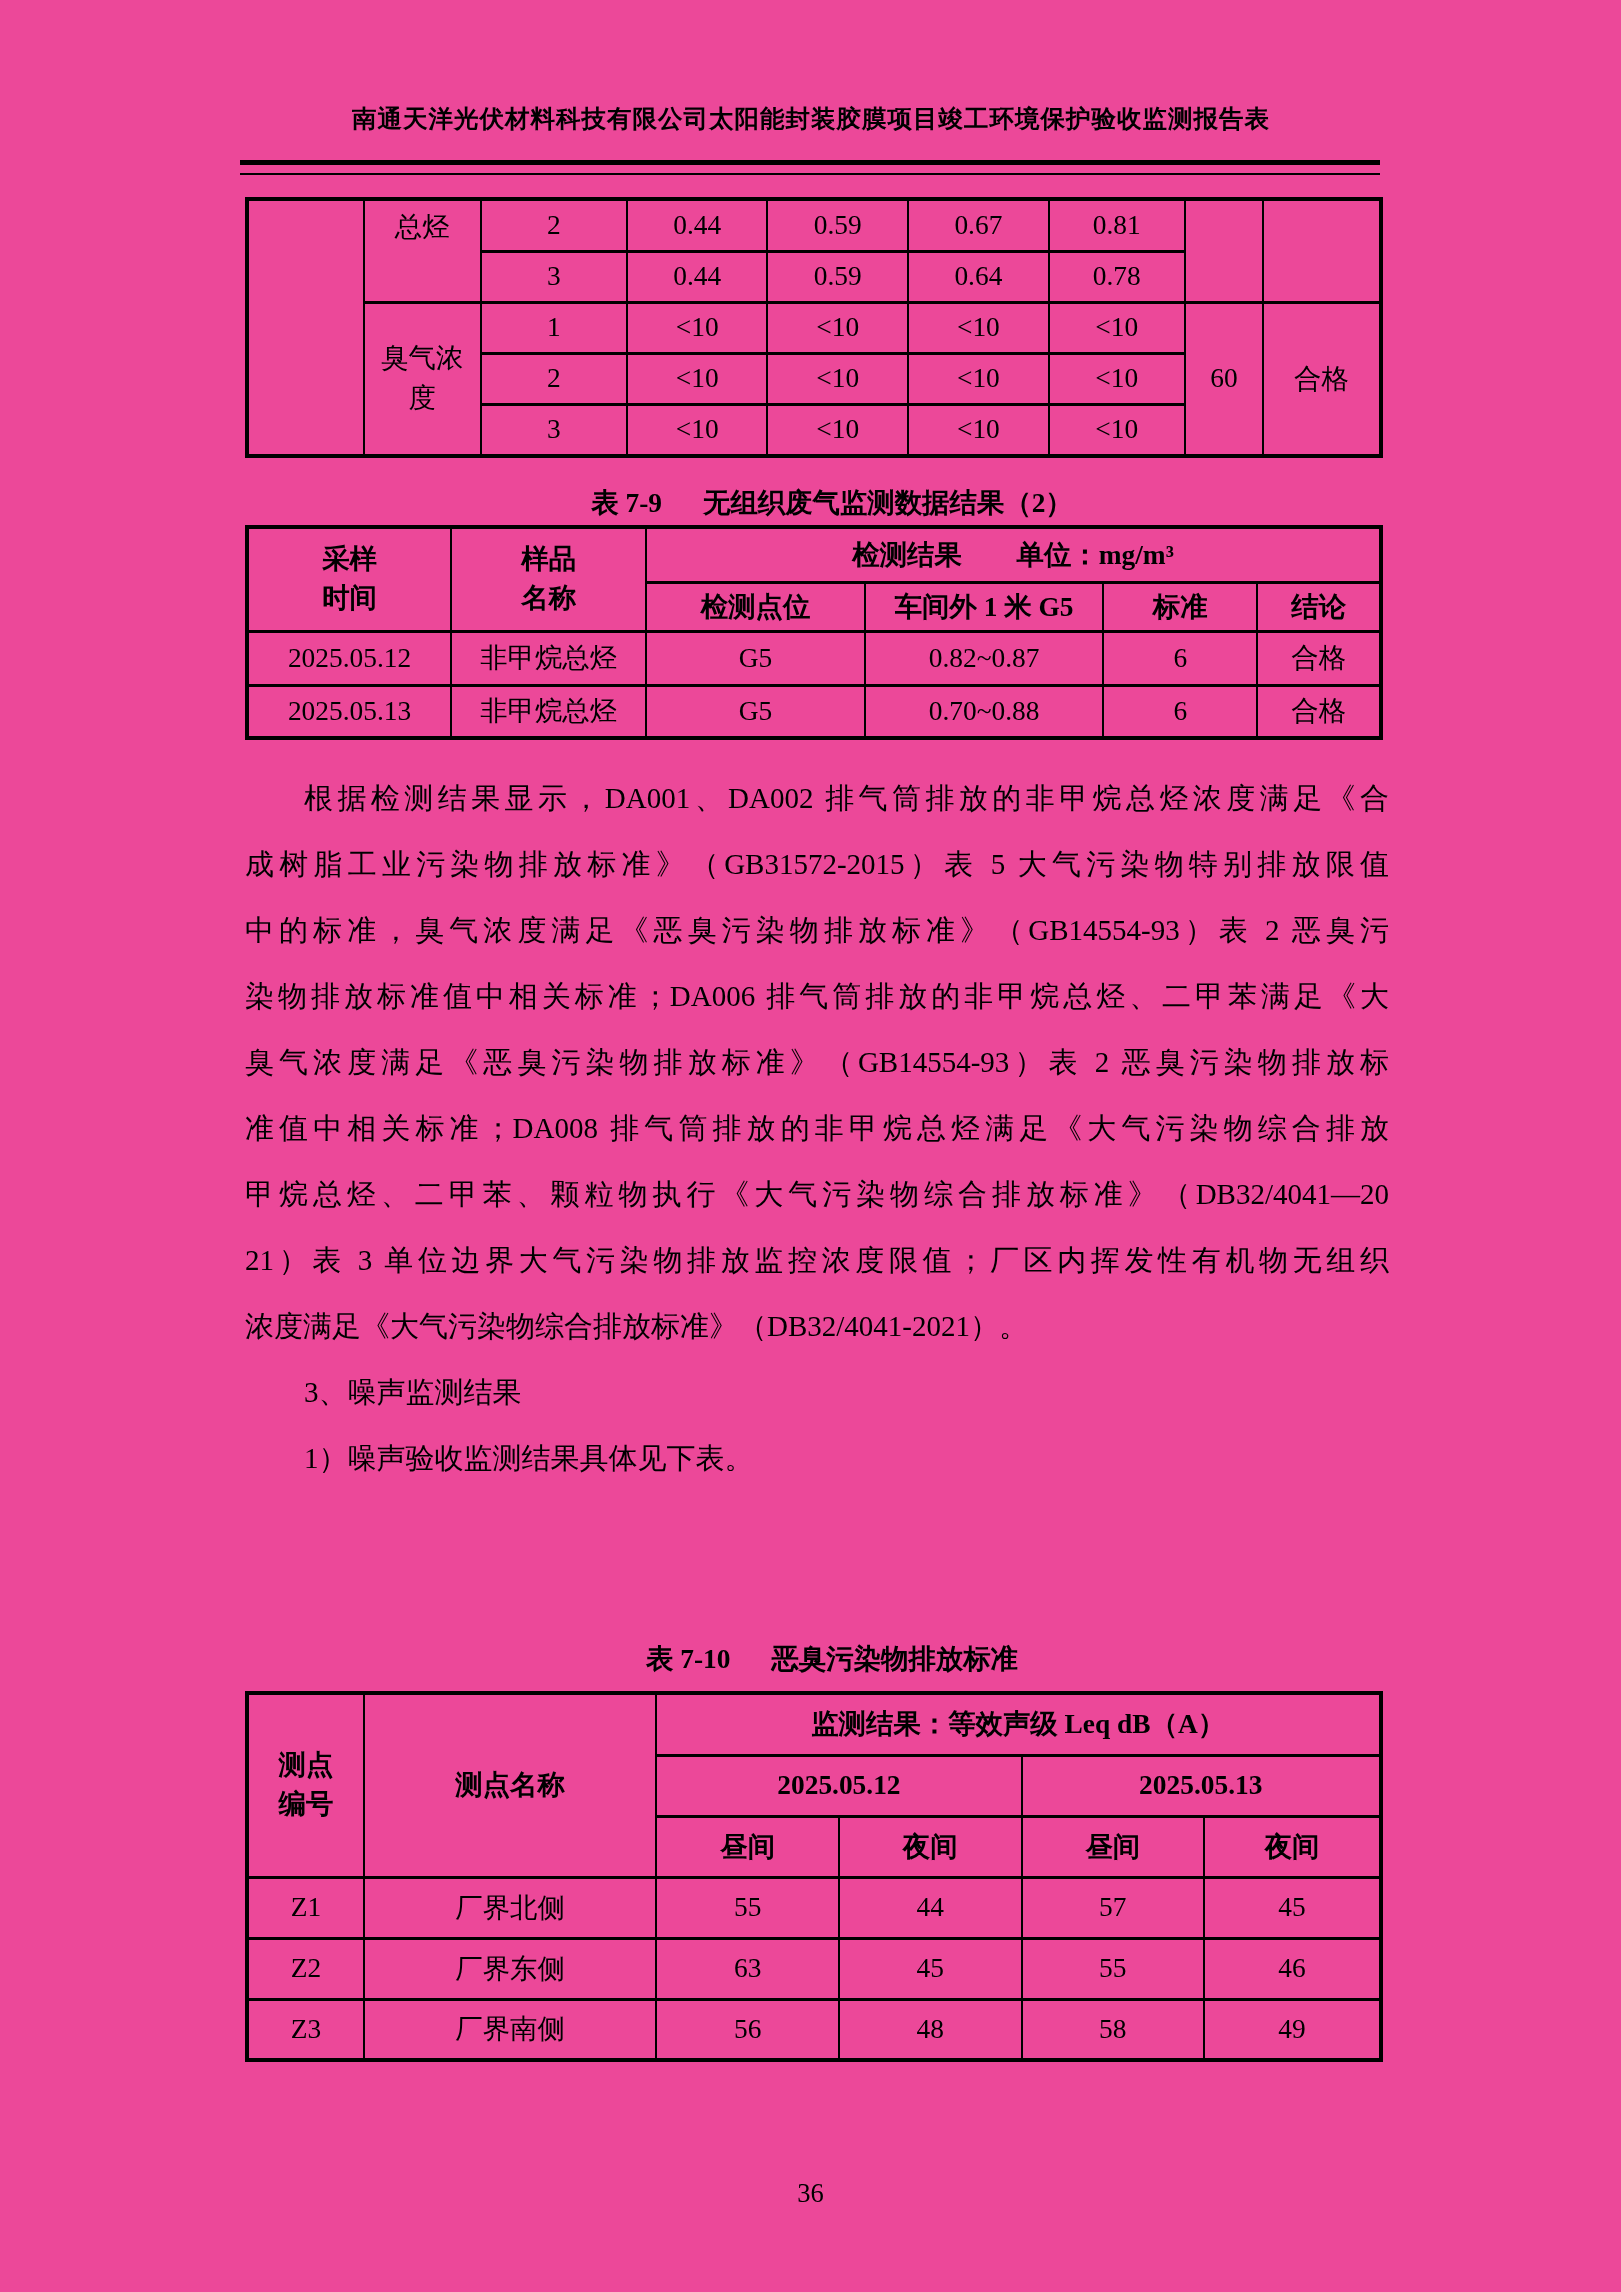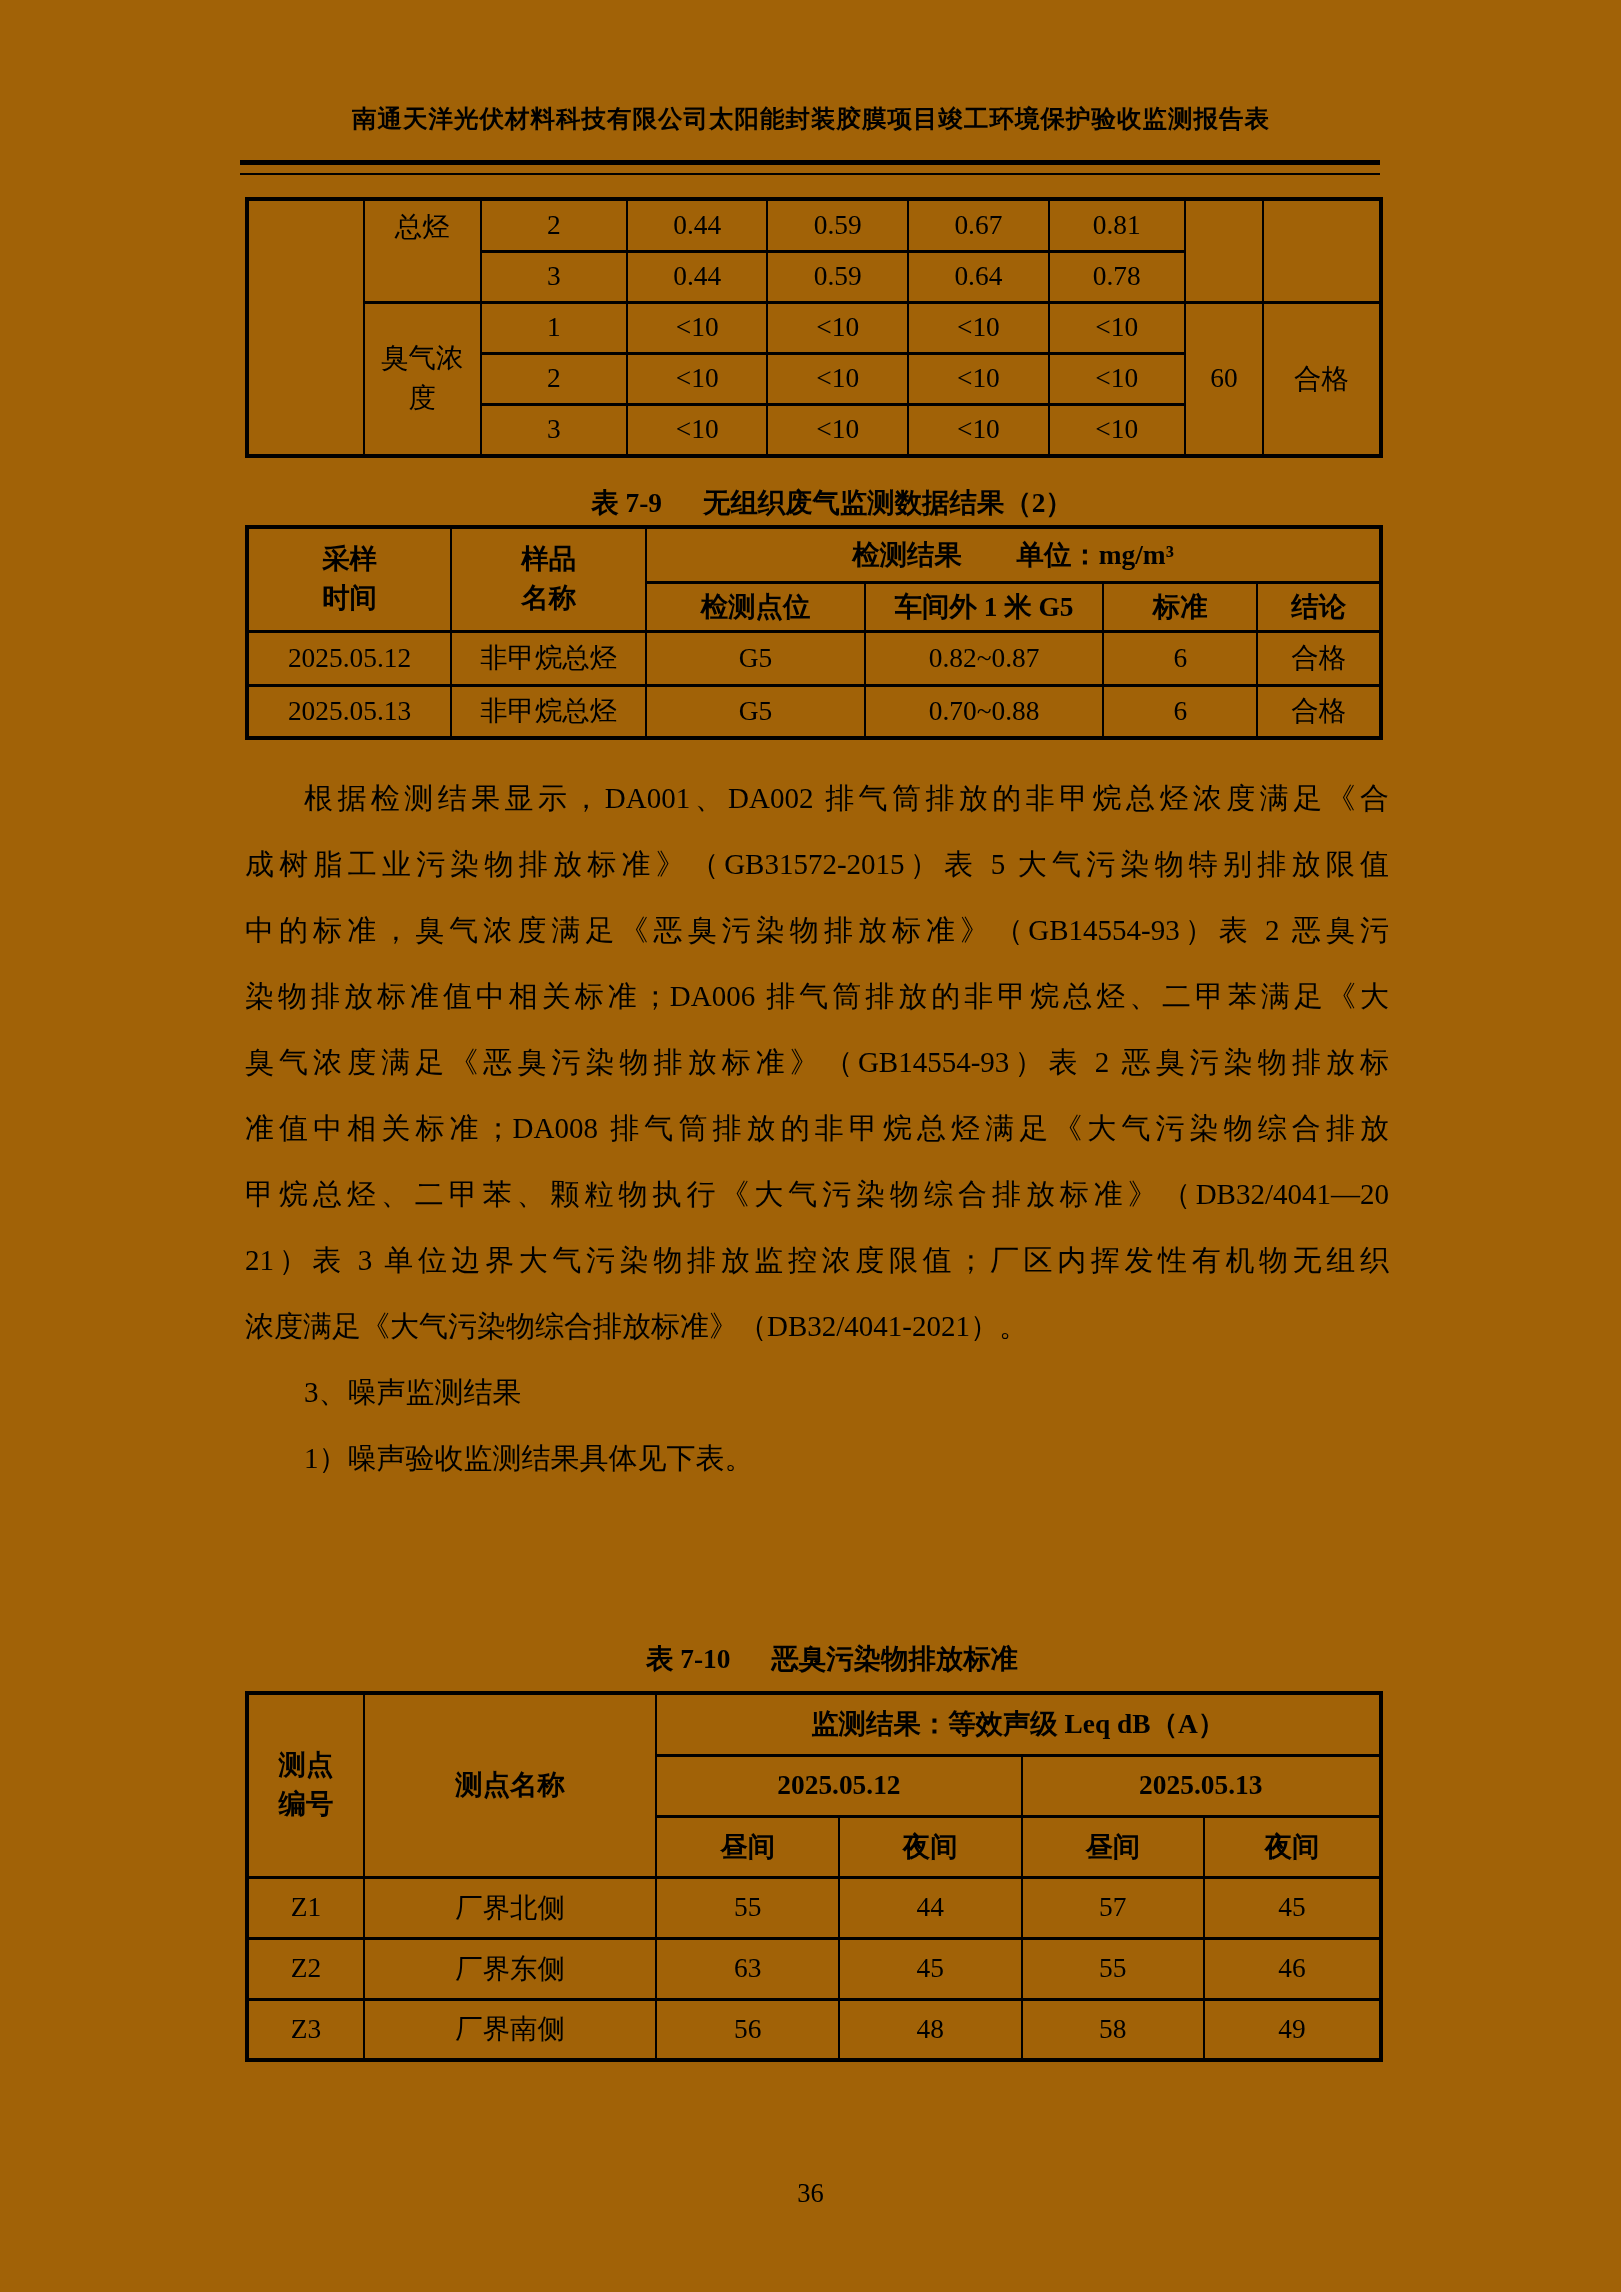--- a/index.html
+++ b/index.html
@@ -1,16 +1,16 @@
 <!DOCTYPE html>
 <html><head>
 <meta charset="utf-8">
 <style>
   html,body{margin:0;padding:0;background:#888;}
-  .page{position:relative;width:1621px;height:2293px;background:#a16207;
+  .page{position:relative;width:1621px;height:2293px;background:#ec4899;
         font-family:"Liberation Serif","DejaVu Serif",serif;color:#000;overflow:hidden;}
   
   .doc-header{position:absolute;left:240px;top:102px;width:1142px;text-align:center;
               font-size:24.5px;font-weight:bold;letter-spacing:1px;}
   .header-rule{position:absolute;left:240px;top:160px;width:1140px;height:7.8px;
                border-top:5.9px solid #000;border-bottom:2.9px solid #000;}
   
   table.tbl{border-collapse:collapse;table-layout:fixed;width:1138px;
             border:4.9px solid #000;}
   table.tbl td{border:2px solid #000;border-top-width:3.9px;border-bottom-width:3.9px;

